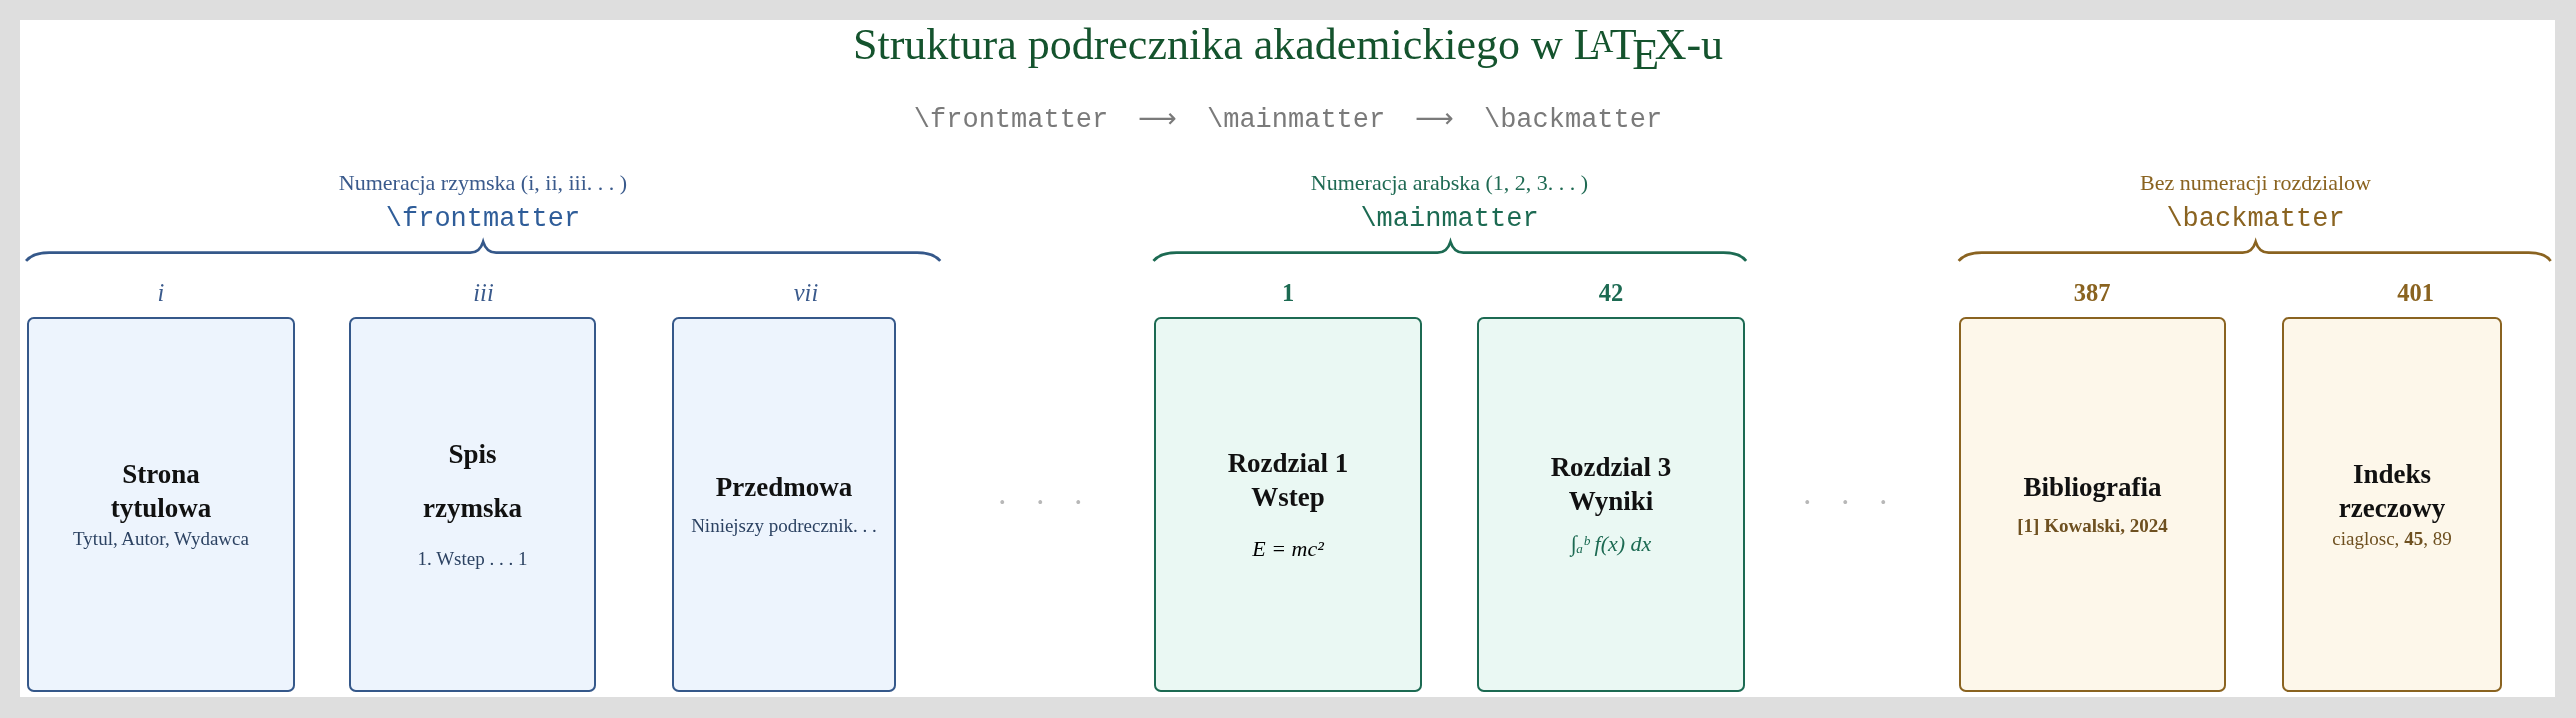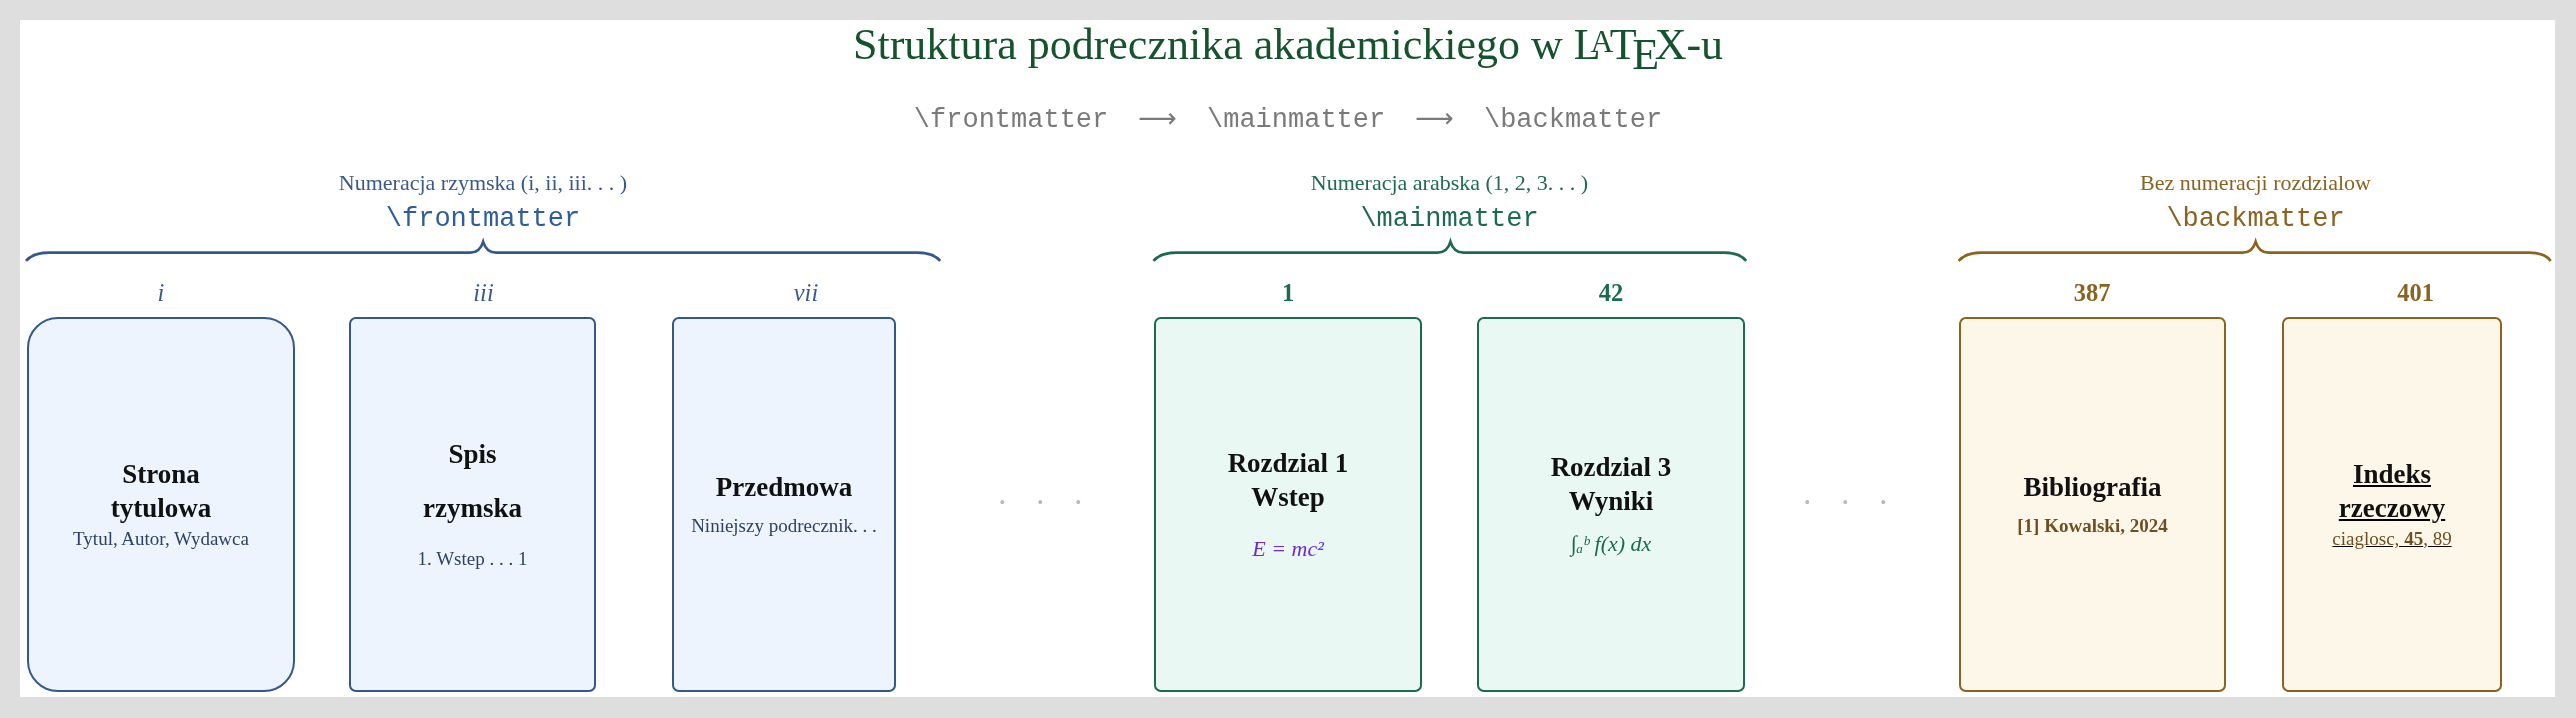--- a/index.html
+++ b/index.html
@@ -46,21 +46,21 @@
 <svg class="brace" style="left:0;top:0;" width="2576" height="718" viewBox="0 0 3781 1054">
   <path d="M38 383 Q48 371 72 371 L690 371 Q704 371 709 355 Q714 371 728 371 L1346 371 Q1370 371 1380 383" fill="none" stroke="#35588a" stroke-width="4"></path>
   <path d="M1693 383 Q1703 371 1727 371 L2110 371 Q2124 371 2129 355 Q2134 371 2148 371 L2530 371 Q2554 371 2563 383" fill="none" stroke="#1c6a52" stroke-width="4"></path>
   <path d="M2875 383 Q2885 371 2909 371 L3292 371 Q3306 371 3311 355 Q3316 371 3330 371 L3712 371 Q3736 371 3744 383" fill="none" stroke="#8a6320" stroke-width="4"></path>
 </svg>
 
 <div class="abs page-num roman" style="left:27px;width:268px;top:278px;color:#3a5a8c;">i</div>
 <div class="abs page-num roman" style="left:349px;width:269px;top:278px;color:#3a5a8c;">iii</div>
 <div class="abs page-num roman" style="left:672px;width:268px;top:278px;color:#3a5a8c;">vii</div>
 
-<div class="box front" style="left:27px;width:268px;border-radius:31px;">
+<div class="box front" style="left:27px;width:268px;">
   <div class="b-title">Strona</div>
   <div class="b-title">tytulowa</div>
   <div class="b-sub" style="color:#2c4262;">Tytul, Autor, Wydawca</div>
 </div>
 <div class="box front" style="left:349px;width:247px;gap:20px;">
   <div class="b-title">Spis</div>
   <div class="b-title">rzymska</div>
   <div class="b-sub" style="color:#2c4262;">1. Wstep . . .  1</div>
 </div>
 <div class="box front" style="left:672px;width:224px;">
@@ -72,38 +72,38 @@
 
 <div class="abs sec-label" style="left:1153px;width:593px;top:169px;color:#1f6a53;">Numeracja arabska (1, 2, 3. . . )</div>
 <div class="abs sec-cmd" style="left:1153px;width:593px;top:202px;color:#1c6a52;">\mainmatter</div>
 
 <div class="abs page-num bold" style="left:1154px;width:268px;top:278px;color:#1c6a52;">1</div>
 <div class="abs page-num bold" style="left:1477px;width:268px;top:278px;color:#1c6a52;">42</div>
 
 <div class="box main" style="left:1154px;width:268px;">
   <div class="b-title">Rozdzial 1</div>
   <div class="b-title">Wstep</div>
-  <div class="b-math" style="color:#6d28d9;margin-top:20px;">E = mc²</div>
+  <div class="b-math" style="color:#000000;margin-top:20px;">E = mc²</div>
 </div>
 <div class="box main" style="left:1477px;width:268px;">
   <div class="b-title">Rozdzial 3</div>
   <div class="b-title">Wyniki</div>
   <div class="b-math" style="color:#1c6a52;">∫ₐᵇ f(x) dx</div>
 </div>
 
 <div class="abs ellipsis" style="left:1782px;">. . .</div>
 
 <div class="abs sec-label" style="left:1959px;width:593px;top:169px;color:#8a6320;">Bez numeracji rozdzialow</div>
 <div class="abs sec-cmd" style="left:1959px;width:593px;top:202px;color:#8a6320;">\backmatter</div>
 
 <div class="abs page-num bold" style="left:1959px;width:266px;top:278px;color:#8a6320;">387</div>
 <div class="abs page-num bold" style="left:2282px;width:267px;top:278px;color:#8a6320;">401</div>
 
 <div class="box back" style="left:1959px;width:267px;">
   <div class="b-title">Bibliografia</div>
   <div class="b-sub" style="color:#6e5020;margin-top:9.5px;font-weight:bold;">[1] Kowalski, 2024</div>
 </div>
-<div class="box back" style="left:2282px;width:220px;text-decoration:underline;">
+<div class="box back" style="left:2282px;width:220px;">
   <div class="b-title">Indeks</div>
   <div class="b-title">rzeczowy</div>
   <div class="b-sub" style="color:#6e5020;"><span>ciaglosc, </span><b>45</b><span>, 89</span></div>
 </div>
 
 
 </body></html>

